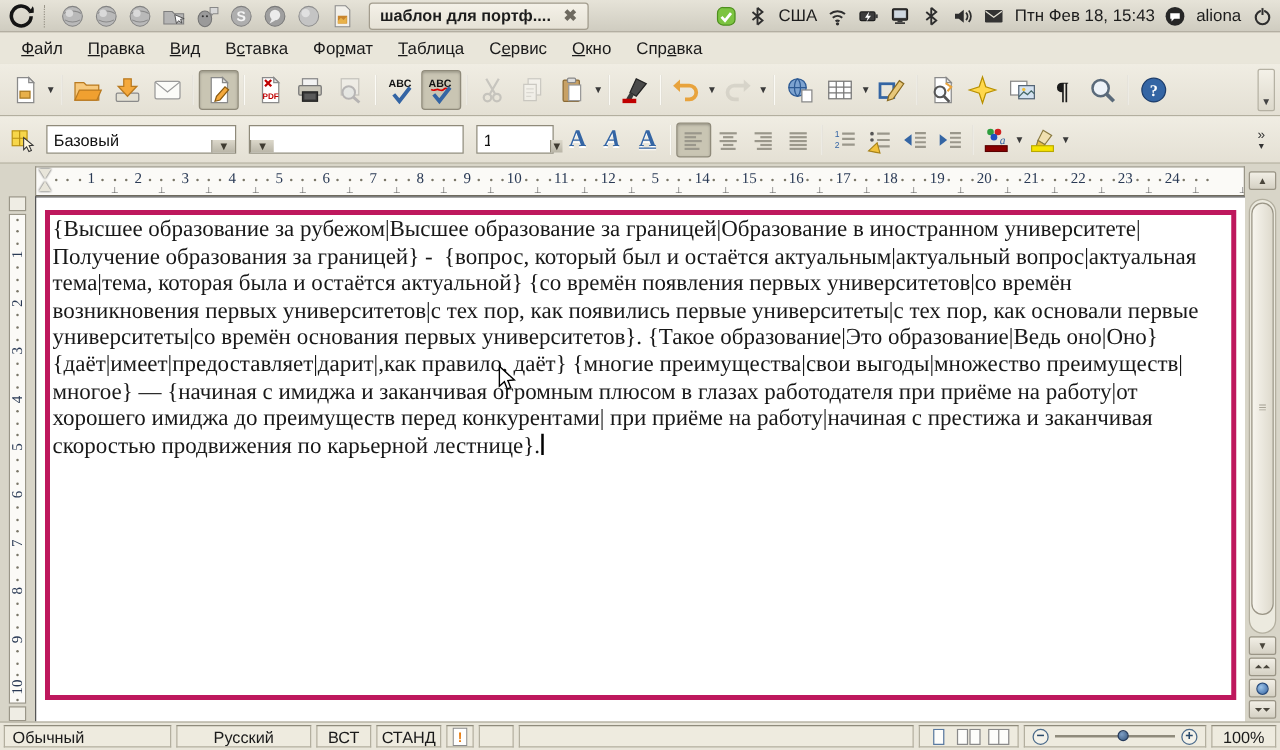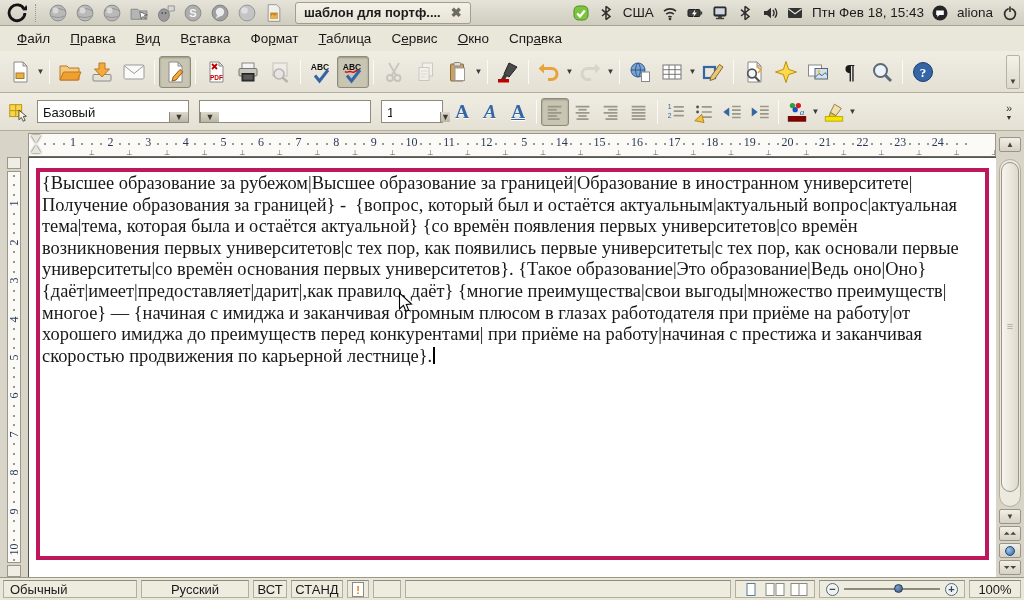--- a/index.html
+++ b/index.html
@@ -854,21 +854,21 @@
       <div class="sc-btn">
           <span class="nav-dot"></span>
         </div>
       <div class="sc-btn">⏷⏷</div>
     </div>
   </div>
 
   <div class="statusbar">
     <div class="sb-cell" style="width:134px">Обычный</div>
     <div class="sb-cell center" style="width:108px">Русский</div>
-    <div class="sb-cell center" style="width:34px">ВСТ</div>
+    <div class="sb-cell center" style="width:44px">ВСТ</div>
     <div class="sb-cell center" style="width:52px">СТАНД</div>
     <div class="sb-cell center" style="width:22px;padding:0">
       <svg width="12" height="15" viewBox="0 0 12 15">
         <rect x="0.5" y="0.5" width="11" height="14" fill="#fff" stroke="#8a8a8a"></rect>
         <text x="6" y="11.5" text-anchor="middle" font-size="11" font-weight="bold" fill="#e87d10">!</text>
       </svg>
     </div>
     <div class="sb-cell" style="width:28px"></div>
     <div class="sb-cell" style="flex:1"></div>
     <div class="sb-views">

